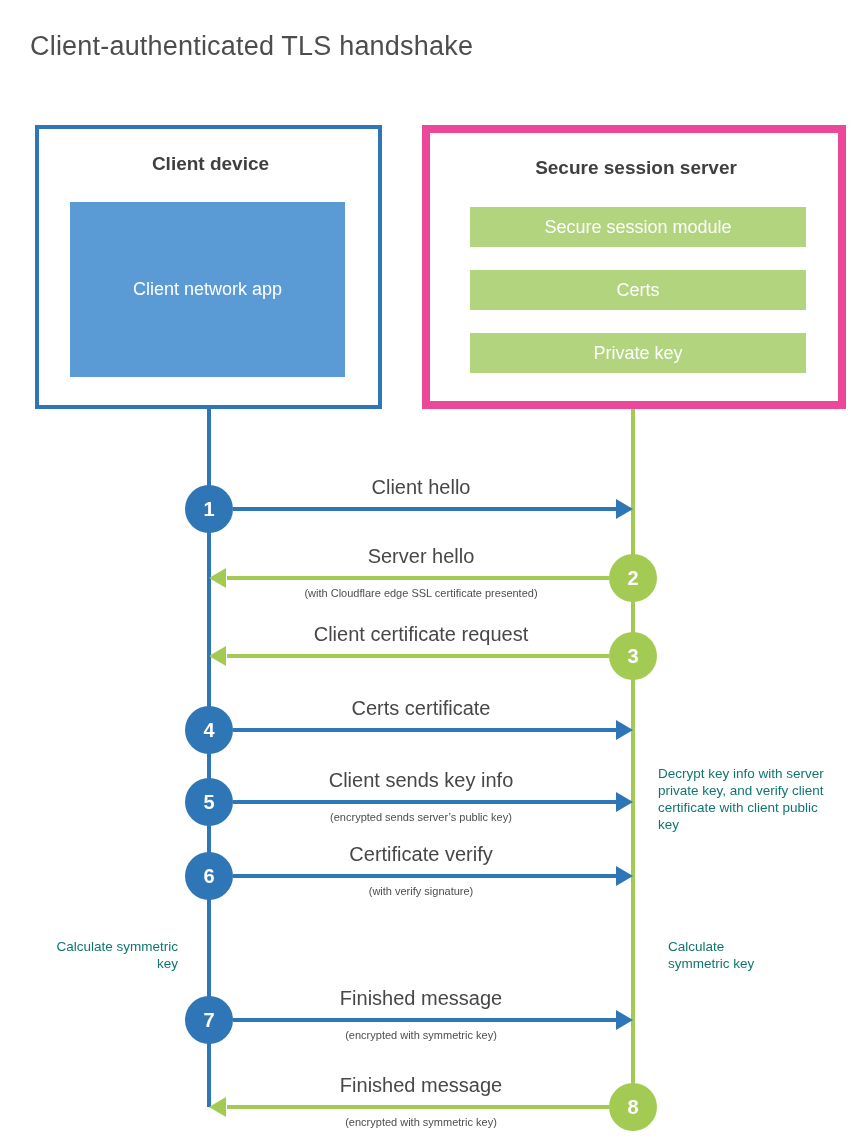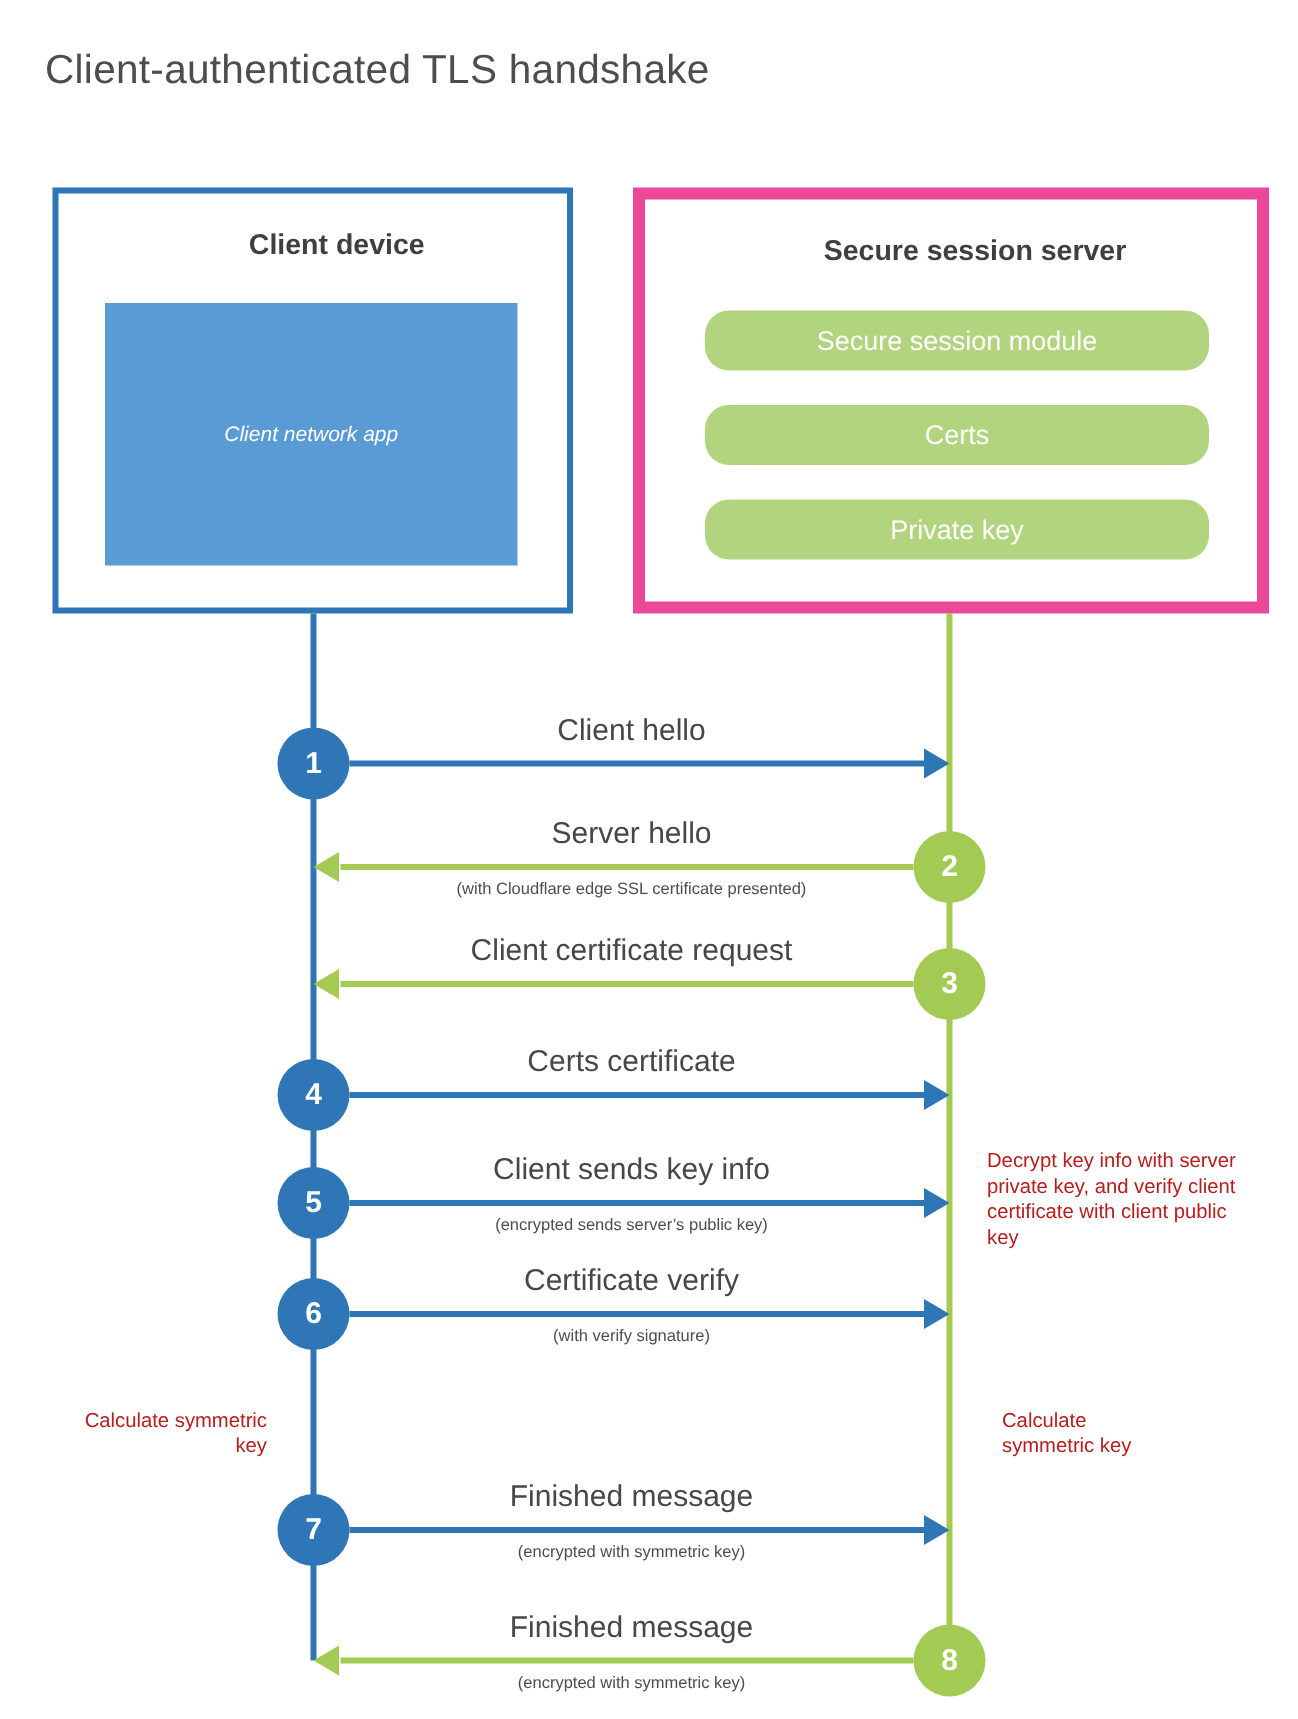--- a/index.html
+++ b/index.html
@@ -5,24 +5,24 @@
   html,body{margin:0;padding:0;background:#ffffff;}
   body{font-family:"Liberation Sans","DejaVu Sans",sans-serif;}
   .canvas{position:relative;width:865px;height:1146px;background:#ffffff;overflow:hidden;margin-top:15px;}
 
   .page-title{position:absolute;left:30px;top:16px;font-size:27px;font-weight:300;color:#4d4d4d;letter-spacing:.2px;}
 
   
   .actor-box{position:absolute;top:110px;height:284px;background:#fff;box-sizing:border-box;}
   .client-box{left:35px;width:347px;border:4px solid #2e76b6;}
   .server-box{left:422px;width:424px;border:8px solid #ec4899;}
-  .actor-title{position:absolute;left:16px;top:24px;width:100%;text-align:center;font-size:19px;font-weight:700;color:#3f3f3f;}
+  .actor-title{position:absolute;left:2px;top:24px;width:100%;text-align:center;font-size:19px;font-weight:700;color:#3f3f3f;}
   .app-rect{position:absolute;left:31px;top:73px;width:275px;height:175px;background:#5b9bd5;display:flex;align-items:center;justify-content:center;}
-  .app-rect .app-label{width:180px;text-align:center;font-size:14px;color:#ffffff;line-height:1.35;font-style:italic;}
-  .module-bar{position:absolute;left:40px;width:336px;height:40px;background:#b2d47e;display:flex;align-items:center;justify-content:center;font-size:18px;color:#ffffff;border-radius:16px;}
+  .app-rect .app-label{width:180px;text-align:center;font-size:18px;color:#ffffff;line-height:1.35;}
+  .module-bar{position:absolute;left:40px;width:336px;height:40px;background:#b2d47e;display:flex;align-items:center;justify-content:center;font-size:18px;color:#ffffff;}
   .bar-1{top:74px;} .bar-2{top:137px;} .bar-3{top:200px;}
 
   
   .vline{position:absolute;top:394px;width:4px;height:698px;}
   .vline.blue{left:207px;background:#2e76b6;}
   .vline.green{left:631px;background:#a3cb53;}
 
   
   .step{position:absolute;left:0;width:865px;height:0;}
   .s1{top:494px;} .s2{top:563px;} .s3{top:641px;} .s4{top:715px;}
@@ -33,21 +33,21 @@
   .shaft{position:absolute;top:-2px;height:4px;z-index:2;}
   .step.right .shaft{left:233px;width:384px;background:#2e76b6;}
   .step.left  .shaft{left:227px;width:382px;background:#a3cb53;}
   .head{position:absolute;top:-10px;width:0;height:0;border-top:10px solid transparent;border-bottom:10px solid transparent;z-index:2;}
   .step.right .head{left:616px;border-left:17px solid #2e76b6;}
   .step.left  .head{left:209px;border-right:17px solid #a3cb53;}
   .arrow-label{position:absolute;left:209px;width:424px;top:-33px;text-align:center;font-size:20px;color:#474747;z-index:2;}
   .arrow-sublabel{position:absolute;left:209px;width:424px;top:9px;text-align:center;font-size:11px;color:#4d4d4d;z-index:2;}
 
   
-  .note{position:absolute;font-size:13.5px;color:#b91c1c;line-height:1.27;}
+  .note{position:absolute;font-size:13.5px;color:#0f766e;line-height:1.27;}
   .decrypt-note{left:658px;top:750px;width:178px;text-align:left;}
   .calc-left{left:38px;top:923px;width:140px;text-align:right;}
   .calc-right{left:668px;top:923px;width:120px;text-align:left;}
 </style>
 </head>
 <body>
 
 <div class="canvas">
 
   <div class="page-title">Client-authenticated TLS handshake</div>

